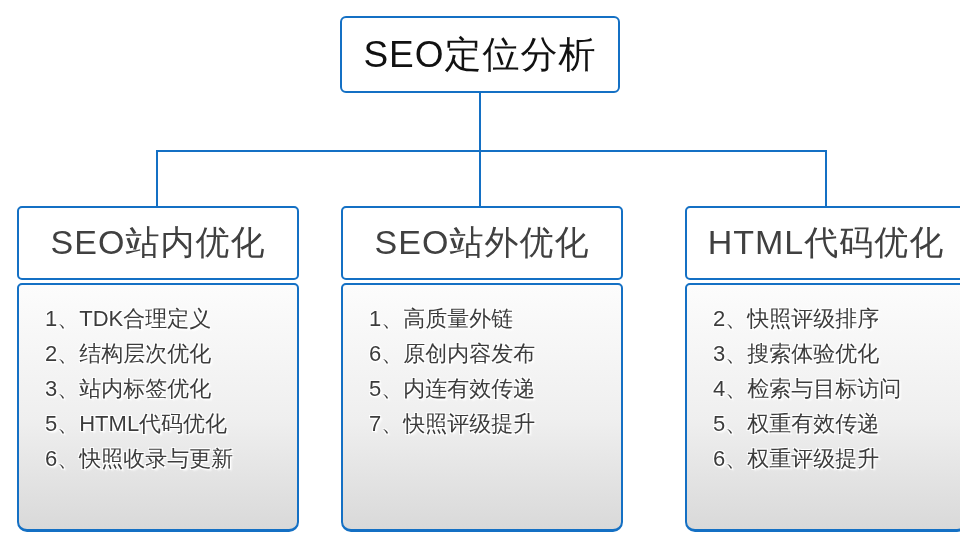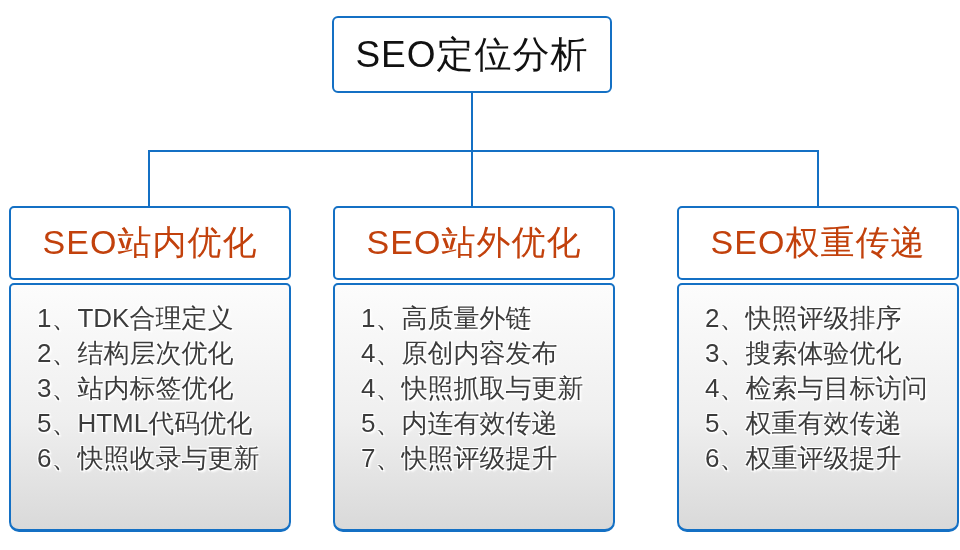--- a/index.html
+++ b/index.html
@@ -1,19 +1,19 @@
 <!DOCTYPE html>
 <html><head>
 <meta charset="utf-8">
 <style>
   * { margin: 0; padding: 0; box-sizing: border-box; }
   html, body { width: 960px; height: 550px; background: #ffffff; overflow: hidden; }
   body { font-family: "Liberation Sans", "DejaVu Sans", sans-serif; position: relative; }
 
-  .canvas { position: absolute; left: 4px; top: 0; width: 876px; height: 550px; border-radius: 19px; }
+  .canvas { position: absolute; left: 12px; top: 0; width: 876px; height: 550px; border-radius: 19px; }
 
   
   .line { position: absolute; background: #1470C4; }
   .line.v { width: 2px; }
   .line.h { height: 2px; }
   #root-stem   { left: 467px; top: 93px;  height: 59px; }
   #cross-bar   { left: 144px; top: 150px; width: 671px; }
   #drop-left   { left: 144px; top: 150px; height: 57px; }
   #drop-center { left: 467px; top: 150px; height: 57px; }
   #drop-right  { left: 813px; top: 150px; height: 57px; }
@@ -33,33 +33,33 @@
   #branch-0 { left: 5px; }
   #branch-1 { left: 329px; }
   #branch-2 { left: 673px; }
 
   .branch-title {
     position: absolute; top: 0; left: 0; width: 282px; height: 74px;
     background: #ffffff; border: 2px solid #1470C4; border-radius: 5px;
     display: flex; align-items: center; justify-content: center;
   }
   .branch-title span {
-    font-size: 34px; color: #c2410c; letter-spacing: 1px; white-space: nowrap;
+    font-size: 34px; color: #404040; letter-spacing: 1px; white-space: nowrap;
   }
 
   .branch-list {
     position: absolute; top: 77px; left: 0; width: 282px; height: 249px;
     background: linear-gradient(to bottom, #fcfcfc 0%, #efefef 55%, #d9d9d9 100%);
     border: 2px solid #1470C4; border-bottom-width: 3px;
     border-radius: 5px 5px 10px 10px;
     padding: 16px 0 0 26px;
     list-style: none;
   }
   .branch-list li {
-    font-size: 26px; line-height: 35px; color: #3c3c3c; white-space: nowrap;
+    font-size: 22px; line-height: 35px; color: #3c3c3c; white-space: nowrap;
     text-shadow: 1px 1px 0 #ffffff, -1px -1px 0 #ffffff, 1px -1px 0 #ffffff,
                  -1px 1px 0 #ffffff, 2px 2px 2px rgba(255,255,255,0.85);
   }
 </style>
 </head>
 <body>
 
 <div class="canvas">
 
   <div class="line v" id="root-stem"></div>
@@ -84,30 +84,29 @@
       <li>6、快照收录与更新</li>
     </ul>
   </div>
 
   <div class="branch" id="branch-1">
     <div class="branch-title">
       <span>SEO站外优化</span>
     </div>
     <ul class="branch-list">
       <li>1、高质量外链</li>
-      <li>4、原创内容发布</li>
-      <li>4、快照抓取与更新</li>
+      <li>6、原创内容发布</li>
       <li>5、内连有效传递</li>
       <li>7、快照评级提升</li>
     </ul>
   </div>
 
   <div class="branch" id="branch-2">
     <div class="branch-title">
-      <span>SEO权重传递</span>
+      <span>HTML代码优化</span>
     </div>
     <ul class="branch-list">
       <li>2、快照评级排序</li>
       <li>3、搜索体验优化</li>
       <li>4、检索与目标访问</li>
       <li>5、权重有效传递</li>
       <li>6、权重评级提升</li>
     </ul>
   </div>
 

